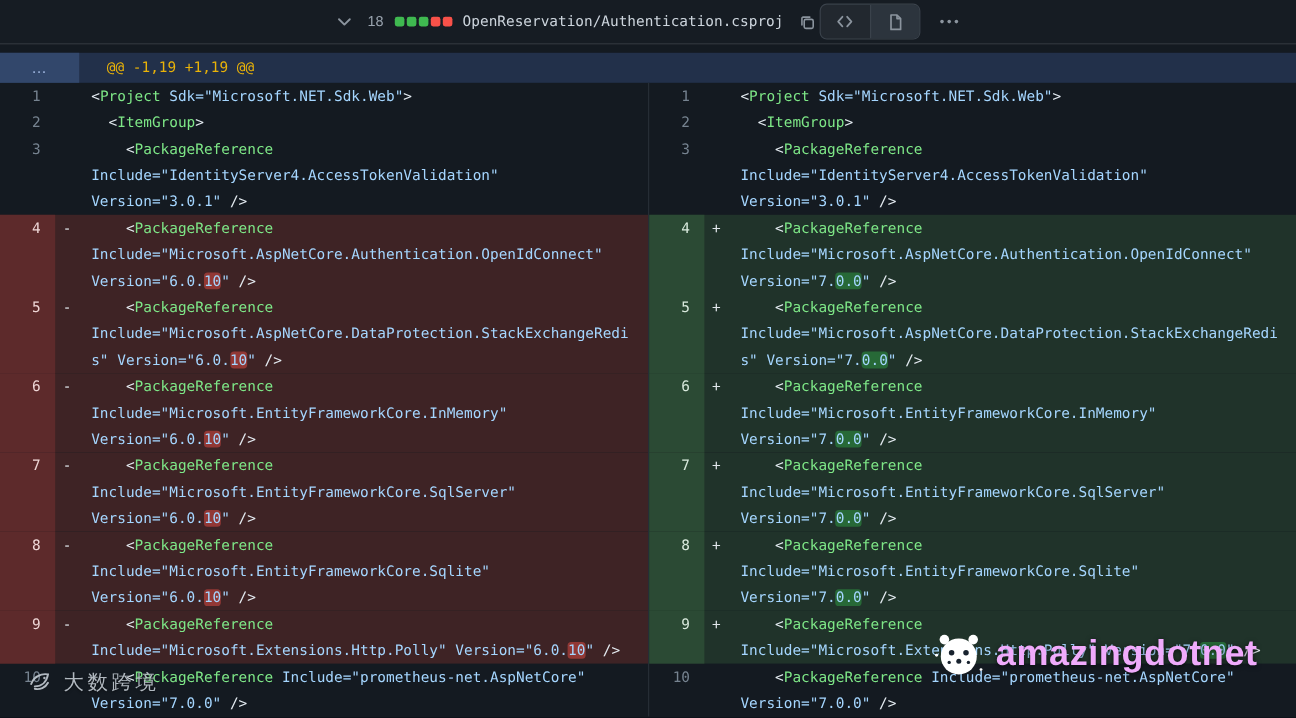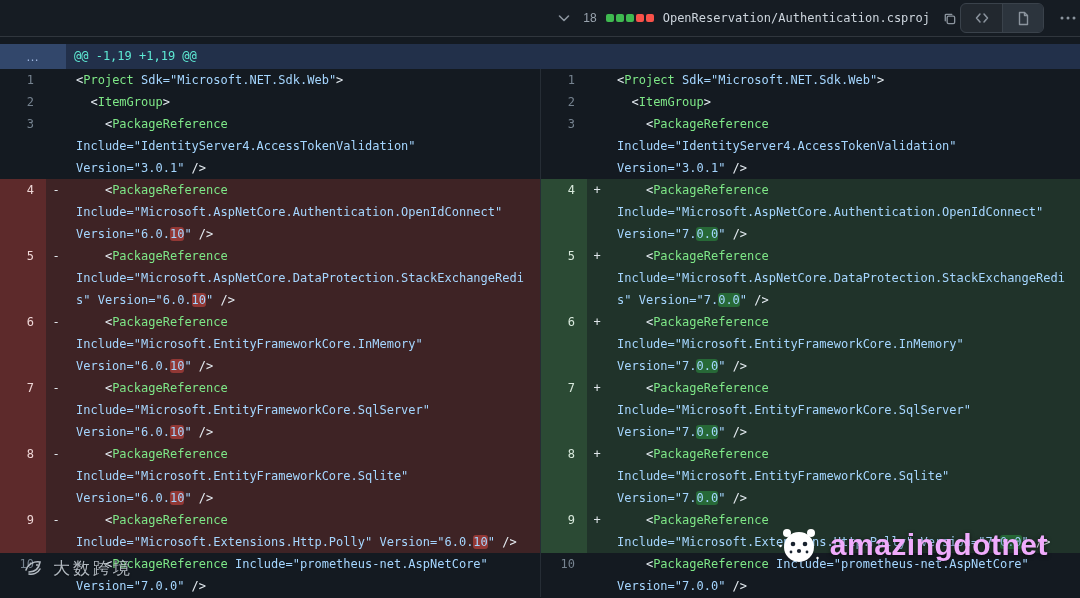--- a/index.html
+++ b/index.html
@@ -9,21 +9,21 @@
     --add_row:#20332a; --add_gutter:#2b4a34; --add_word:rgba(46,160,67,.5);
     --hunk_row:#22304a; --hunk_gutter:#32476b;
     --stat_add:#3fb950; --stat_del:#f85149;
   }
   *{box-sizing:border-box}
   html,body{margin:0;padding:0;background:var(--page_bg)}
   .frame{position:relative;width:1080px;height:598px;overflow:hidden;background:var(--code_bg);
          font-family:"Liberation Sans",sans-serif;}
   
   .file-header{height:37px;background:var(--panel_bg);border-bottom:1px solid var(--border);
-    display:flex;align-items:center;justify-content:flex-end;padding:0 0;}
+    display:flex;align-items:center;justify-content:center;padding:0 12px;}
   .fh-left{display:flex;align-items:center;gap:9px;min-width:0}
   .icon-btn{background:transparent;border:0;padding:3px;display:flex;align-items:center;justify-content:center;
     color:#8b949e;cursor:pointer;border-radius:4px}
   .count{font-size:12px;color:#9aa4af}
   .diffstat{display:flex;gap:2px;align-items:center}
   .diffstat .blk{width:8px;height:8px;border-radius:2px}
   .blk.add{background:var(--stat_add)}
   .blk.del{background:var(--stat_del)}
   .filename{font-family:"DejaVu Sans Mono","Liberation Mono",monospace;font-size:12px;color:#cdd5dd;
     text-decoration:none;cursor:pointer;white-space:nowrap}
@@ -31,21 +31,21 @@
   .btn-group{display:flex;border:1px solid #3a424b;border-radius:6px;overflow:hidden;background:#22282f}
   .btn-group button{width:41px;height:28px;display:flex;align-items:center;justify-content:center;
     background:transparent;border:0;border-left:1px solid #3a424b;color:#8b949e;cursor:pointer}
   .btn-group button:first-child{border-left:0}
   .btn-group button.active{background:#2c343d}
   
   .hunk-row{display:flex;height:25px;margin-top:7px;background:var(--hunk_row);
     font-family:"DejaVu Sans Mono","Liberation Mono",monospace;font-size:12px;line-height:25px}
   .hunk-gutter{flex:0 0 66px;background:var(--hunk_gutter);border:0;color:#9fb6e0;cursor:pointer;
     font-size:13px;letter-spacing:1px;line-height:22px;text-align:center;padding:0}
-  .hunk-text{padding-left:8px;color:#5eead4;white-space:pre}
+  .hunk-text{padding-left:23px;color:#eab308;white-space:pre}
   
   .diff-split{display:flex;align-items:flex-start}
   .half{width:540px}
   .half.right{border-left:1px solid #262d35}
   .row{display:flex;font-family:"DejaVu Sans Mono","Liberation Mono",monospace;font-size:12px;line-height:22px}
   .row .ln{flex:0 0 46px;text-align:right;padding-right:12px;color:var(--ln);cursor:pointer;user-select:none}
   .row .sign{flex:0 0 20px;text-align:center;color:#dfe5ea}
   .row .code{flex:1;min-width:0;padding-left:10px}
   .codew{display:block;width:62ch;white-space:pre-wrap;overflow-wrap:anywhere;word-break:normal}
   .row.del{background:var(--del_row)}

